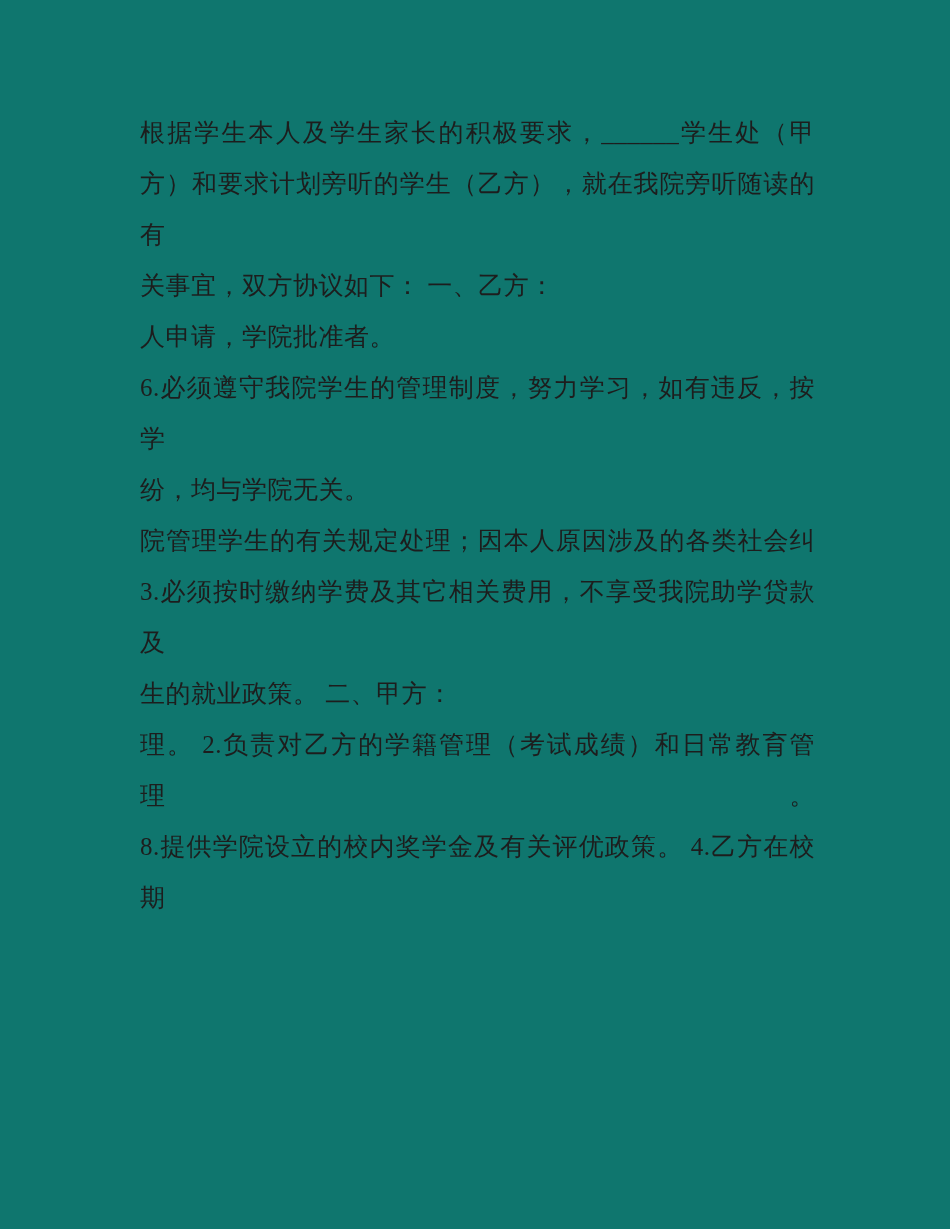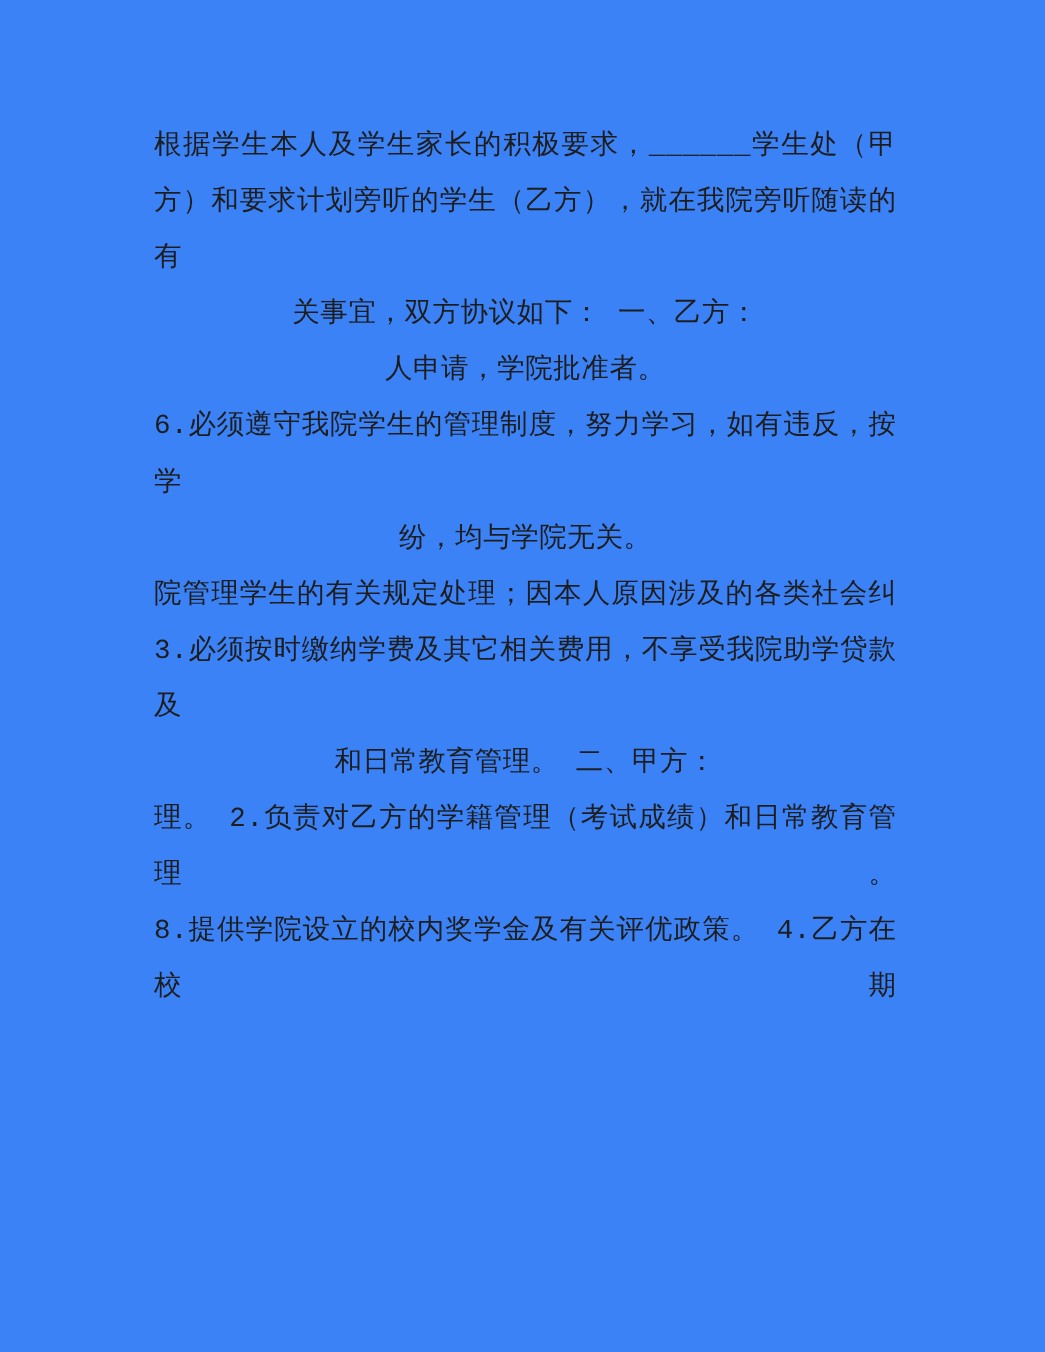--- a/index.html
+++ b/index.html
@@ -11,52 +11,51 @@
     width: 950px;
     height: 1229px;
     overflow: hidden;
     font-family: "Liberation Serif", "DejaVu Serif", serif;
   }
   .page {
     box-sizing: border-box;
     width: 950px;
     height: 1229px;
     padding: 107px 135px 0 140px;
-    background: #3b82f6;
-    font-family: Liberation Mono, monospace;
+    background: #0f766e;
   }
   .textblock {
     width: 675px;
   }
   .line {
     width: 675px;
     font-size: 25px;
     line-height: 51px;
     color: #1d1d1d;
     letter-spacing: 0.5px;
     white-space: normal;
-    text-align: center;
+    text-align: left;
   }
   
   .line.st {
     text-align: justify;
     text-align-last: justify;
   }
 </style>
 </head>
 <body>
 
 <div class="page">
   <div class="textblock">
     <div class="line st">根据学生本人及学生家长的积极要求，______学生处（甲</div>
     <div class="line st">方）和要求计划旁听的学生（乙方），就在我院旁听随读的有</div>
     <div class="line">关事宜，双方协议如下： 一、乙方：</div>
     <div class="line">人申请，学院批准者。</div>
     <div class="line st">6.必须遵守我院学生的管理制度，努力学习，如有违反，按学</div>
     <div class="line">纷，均与学院无关。</div>
     <div class="line st">院管理学生的有关规定处理；因本人原因涉及的各类社会纠</div>
     <div class="line st">3.必须按时缴纳学费及其它相关费用，不享受我院助学贷款及</div>
-    <div class="line">和日常教育管理。 二、甲方：</div>
+    <div class="line">生的就业政策。 二、甲方：</div>
     <div class="line st">理。 2.负责对乙方的学籍管理（考试成绩）和日常教育管理。</div>
     <div class="line st">8.提供学院设立的校内奖学金及有关评优政策。 4.乙方在校期</div>
 
   </div>
 </div>
 
 </body></html>

